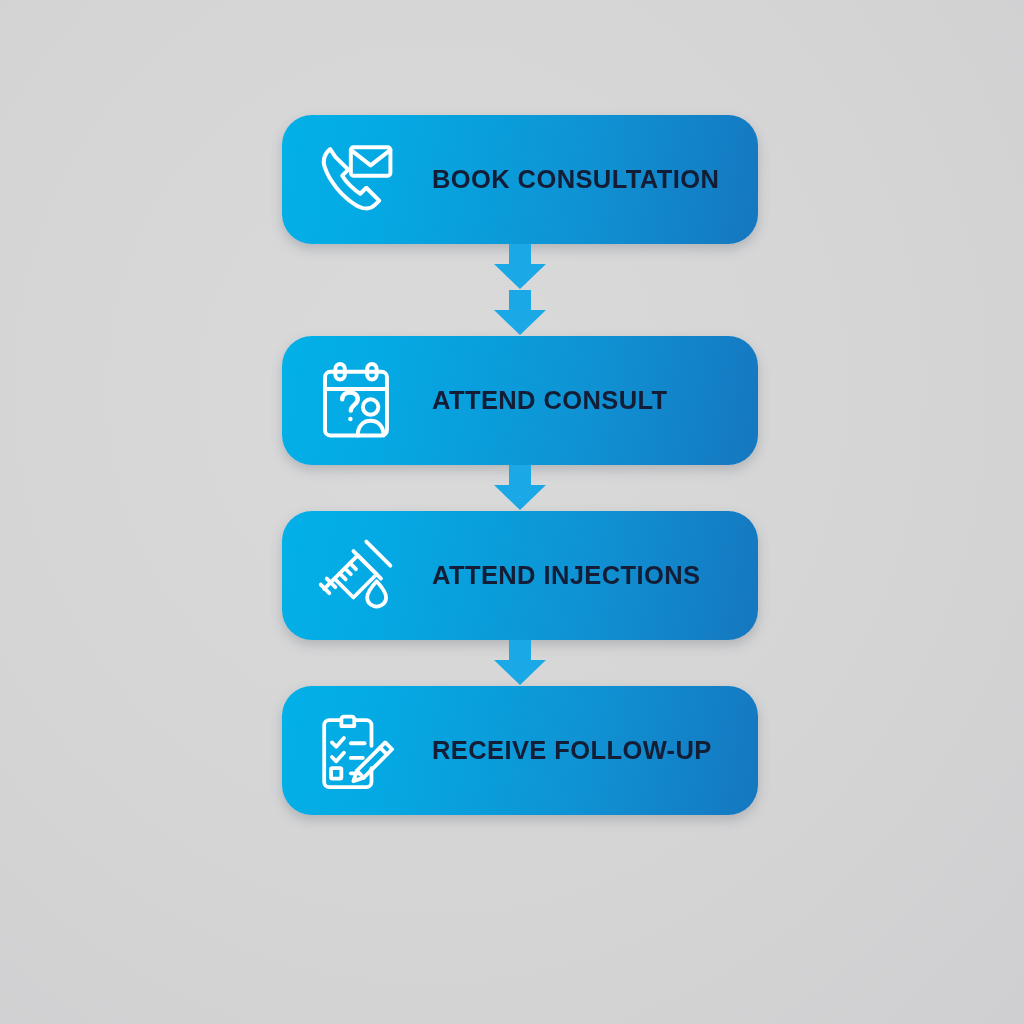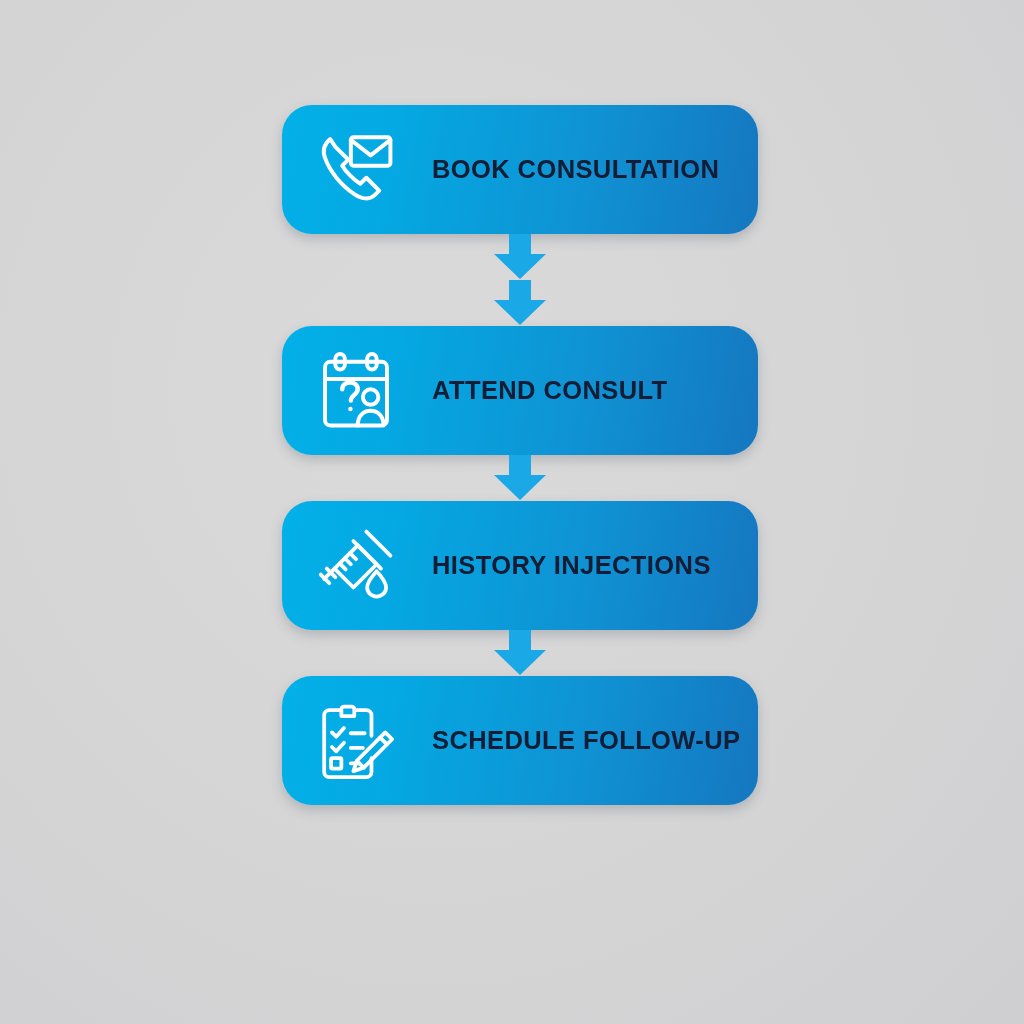--- a/index.html
+++ b/index.html
@@ -17,21 +17,21 @@
   #flow-root {
     position: relative;
     width: 1024px;
     height: 1024px;
     background: radial-gradient(ellipse at 42% 38%, #dadadb 0%, #d5d5d6 55%, #cfcfd1 100%);
   }
 
   .flow-column {
     position: absolute;
     left: 282px;
-    top: 105px;
+    top: 115px;
     width: 476px;
     display: flex;
     flex-direction: column;
     align-items: center;
   }
 
   .step-box {
     position: relative;
     width: 476px;
     height: 129px;
@@ -143,21 +143,21 @@
           <path d="M31 47 L38 54"></path>
           <path d="M37 41 L44 48"></path>
           <path d="M43 35 L50 42"></path>
           <path d="M25 53 L13 65"></path>
           <path d="M9 60 L19 70"></path>
           <path d="M16 53 L26 63"></path>
           <path d="M8 74 L20 86" stroke-width="0"></path>
           <path d="M74 56 C74 56 63 68 63 75 C63 81 68 85.5 74 85.5 C80 85.5 85 81 85 75 C85 68 74 56 74 56 Z"></path>
         </svg>
       </div>
-      <div class="step-label">HISTORY INJECTIONS</div>
+      <div class="step-label">ATTEND INJECTIONS</div>
     </div>
 
     <div class="arrow-connector">
       <svg viewBox="0 0 60 46">
         <path d="M19 0 L41 0 L41 20 L56 20 L30 45 L4 20 L19 20 Z" fill="#1aa9e6"></path>
       </svg>
     </div>
 
     <div class="step-box">
       <div class="step-icon">
@@ -169,17 +169,17 @@
           <path d="M44 41 H60"></path>
           <path d="M22 57 L27 62 L36 52"></path>
           <path d="M44 58 H58"></path>
           <rect x="21" y="70" width="12" height="12" rx="1.5"></rect>
           <path d="M44 76 H54"></path>
           <path d="M84 40 L92 48 L59 81 L47 85 L51 73 Z"></path>
           <path d="M78 46 L86 54"></path>
           <path d="M51 73 L59 81"></path>
         </svg>
       </div>
-      <div class="step-label">SCHEDULE FOLLOW-UP</div>
+      <div class="step-label">RECEIVE FOLLOW-UP</div>
     </div>
 
   </div>
 </div>
 
 </body></html>

